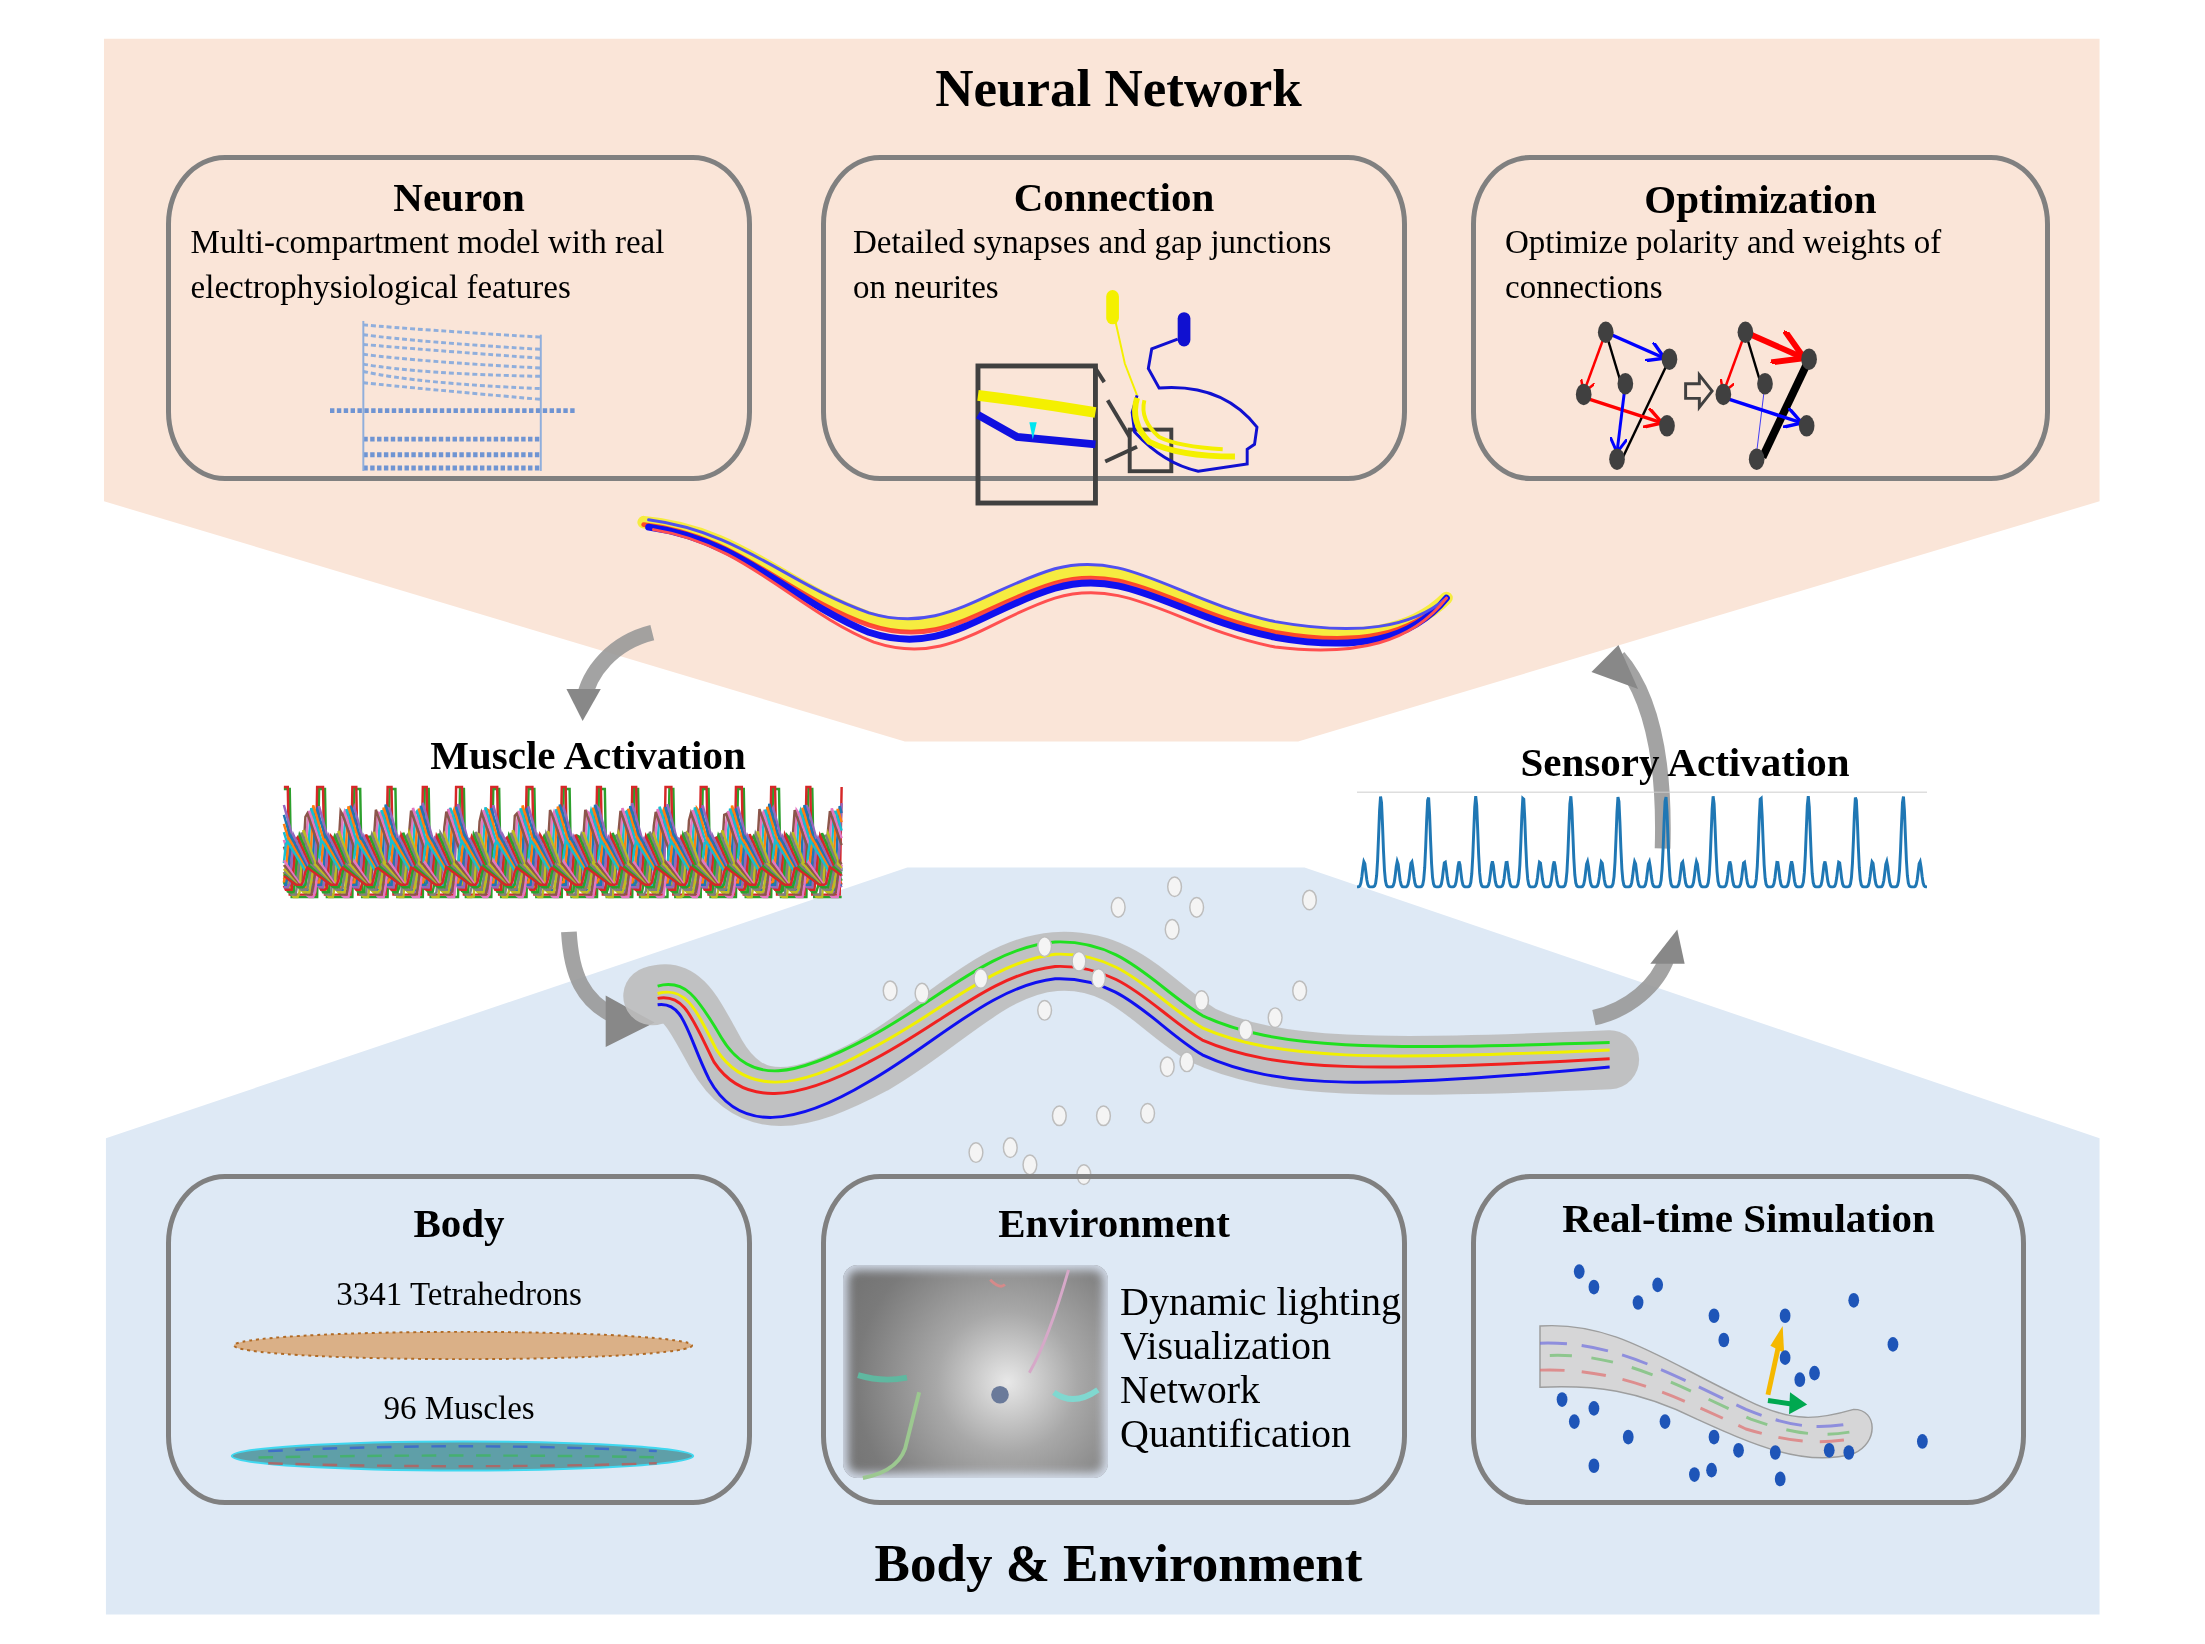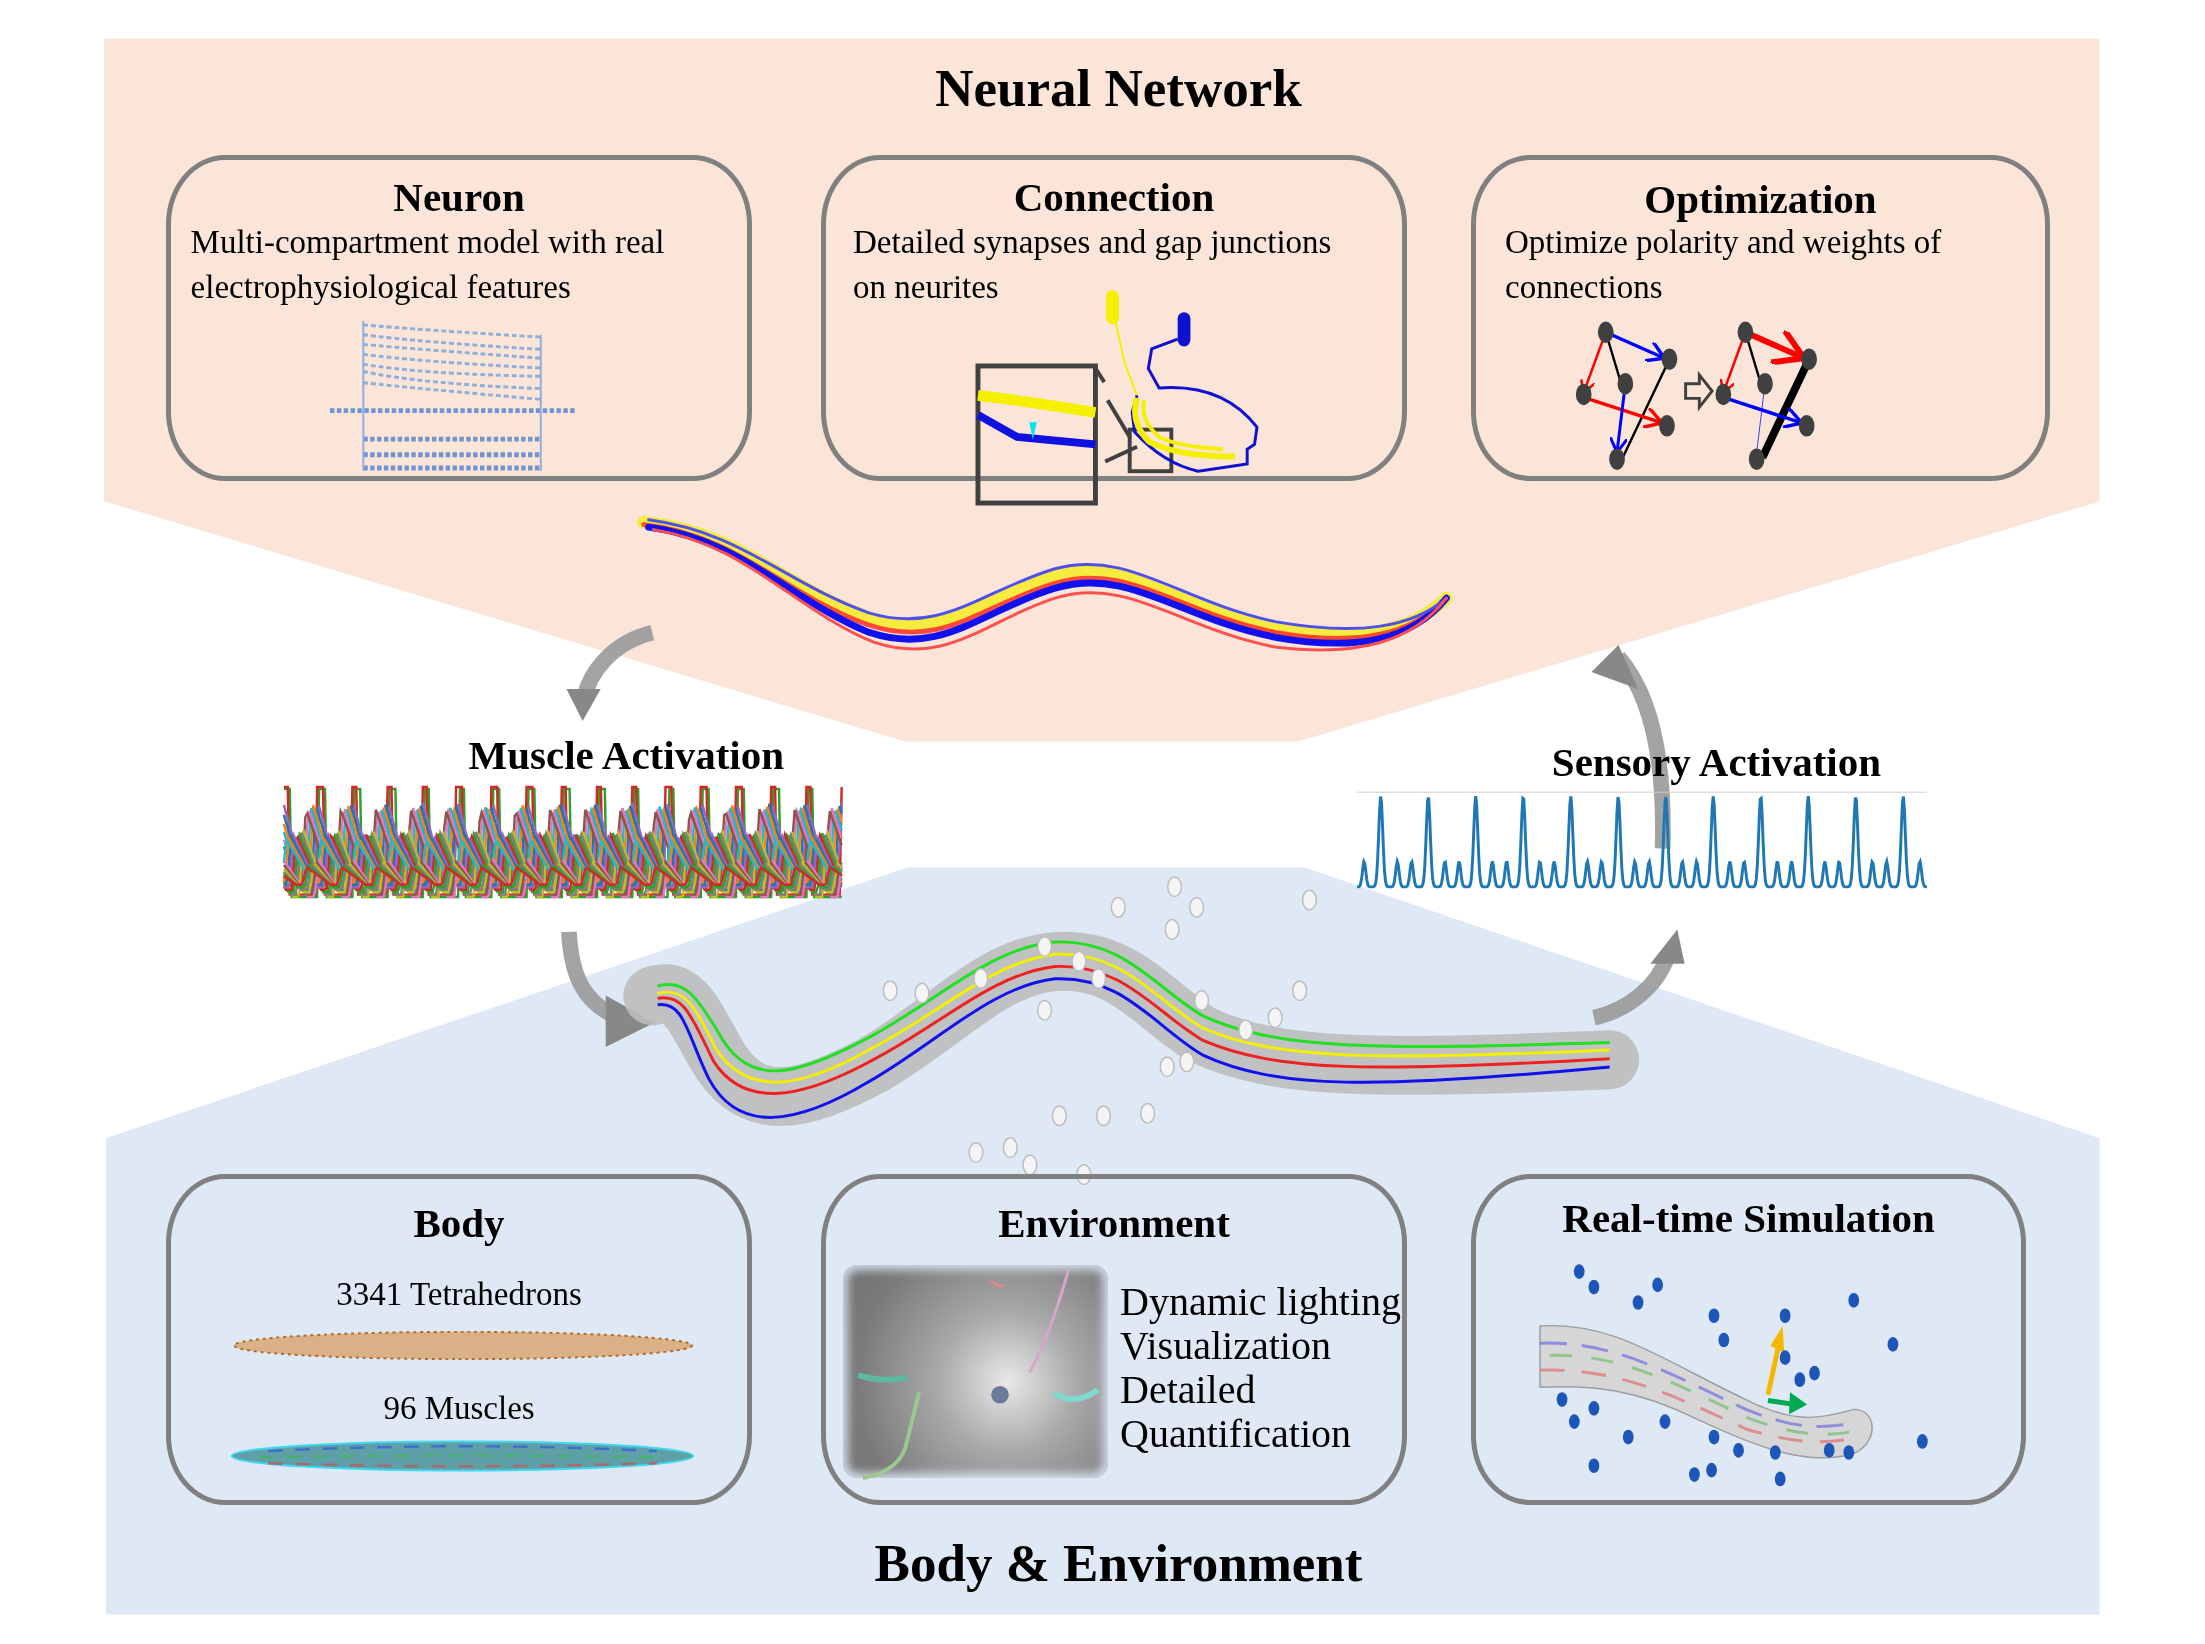--- a/index.html
+++ b/index.html
@@ -4,21 +4,21 @@
 <style>
   html, body { margin: 0; padding: 0; background: #ffffff; }
   body { width: 2205px; height: 1644px; position: relative; overflow: hidden;
          font-family: "Liberation Serif", "DejaVu Serif", serif; color: #000; }
   .abs { position: absolute; }
   svg.bg { position: absolute; left: 0; top: 0; }
   .section-title { position: absolute; font-weight: bold; font-size: 53px; text-align: center; white-space: nowrap; }
   .box { position: absolute; box-sizing: border-box; border: 5.4px solid #808080; border-radius: 59px / 69px; }
   .box-title { position: absolute; left: 0; right: 0; text-align: center; font-weight: bold; font-size: 41px; white-space: nowrap; }
   .box-desc { position: absolute; font-size: 33px; line-height: 45px; }
-  .flow-title { position: absolute; font-weight: bold; font-size: 41px; white-space: nowrap; text-align: right; }
+  .flow-title { position: absolute; font-weight: bold; font-size: 41px; white-space: nowrap; text-align: center; }
   .env-list { position: absolute; font-size: 40px; line-height: 44px; }
   .env-list div { white-space: nowrap; }
   .stat-label { position: absolute; left: 0; right: 0; text-align: center; font-size: 33px; white-space: nowrap; }
   svg { overflow: visible; }
 </style>
 </head>
 <body>
 
 <svg class="bg" width="2205" height="1644" viewBox="0 0 4496 3352">
   <polygon points="212,79 4281,79 4281,1022 2647,1512 1845,1512 212,1022" fill="#FAE5D8"></polygon>
@@ -250,21 +250,21 @@
       <path d="M155,260 Q140,320 130,360 Q120,420 40,435" stroke="#9CC890" stroke-width="8" fill="none"></path>
       <path d="M460,10 Q420,150 380,220" stroke="#D6A8C8" stroke-width="6" fill="none"></path>
       <path d="M430,260 Q470,290 520,255" stroke="#80D8D0" stroke-width="12" fill="none"></path>
       <path d="M300,30 Q320,50 330,40" stroke="#D68A8A" stroke-width="6" fill="none"></path>
       <circle cx="320" cy="265" r="18" fill="#6A7A9A"></circle>
     </svg>
   </div>
   <div class="env-list" style="left:294px; top:101px;">
     <div>Dynamic lighting</div>
     <div>Visualization</div>
-    <div>Detailed</div>
+    <div>Network</div>
     <div>Quantification</div>
   </div>
 </div>
 
 <div class="box" style="left:1471px; top:1174px; width:555px; height:331px;">
   <div class="box-title" style="top:14.7px;">Real-time Simulation</div>
   <svg class="abs" id="sim-scene" style="left:64px; top:88px;" width="451" height="221" viewBox="0 0 920 450">
     <path d="M0,120 C150,110 250,190 420,270 C520,320 570,310 640,290 C690,290 690,360 640,380 C540,410 430,360 320,310 C200,250 110,240 0,245 Z" fill="#D6D6D6" stroke="#9A9A9A" stroke-width="3" opacity="0.95"></path>
     <g stroke-width="6" fill="none" opacity="0.7">
       <path d="M0,155 C150,150 260,215 420,290 C520,330 570,330 640,318" stroke="#7070E0" stroke-dasharray="55 30"></path>

